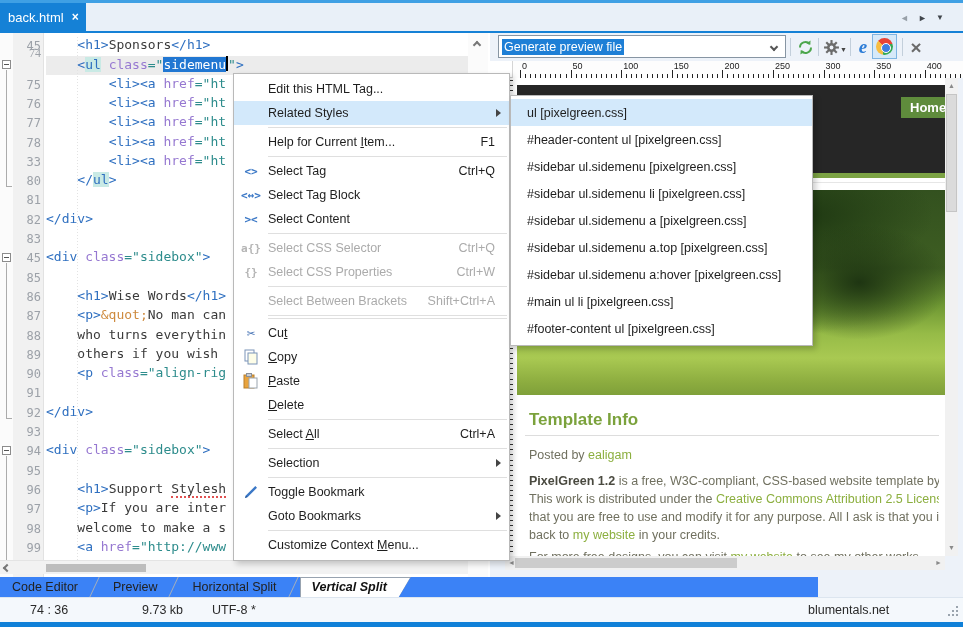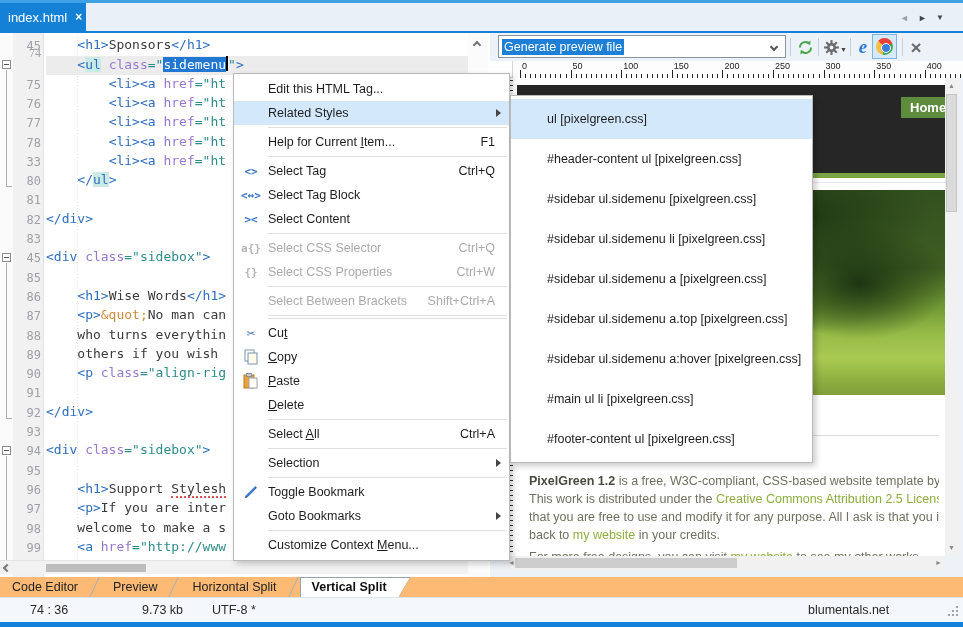--- a/index.html
+++ b/index.html
@@ -109,48 +109,48 @@
   .mrow.dis { color:#ABABAB; }
   .micon { width:34px; text-align:center; flex:0 0 34px; font:bold 11px "DejaVu Sans Mono",monospace; }
   .mi-blue { color:#3B78C6; } .mi-gray { color:#B5B5B5; }
   .mlab { flex:1; }
   .mshort { padding-right:14px; }
   .marr { width:0; height:0; border-left:5px solid #444; border-top:4px solid transparent;
     border-bottom:4px solid transparent; margin-right:8px; }
   .msep { height:1px; background:#DFDFDF; margin:2px 2px 2px 34px; }
   #sub-menu { left:510px; top:95px; width:303px; background:#fff; border:1px solid #B9B9B9;
     box-shadow:3px 3px 6px rgba(0,0,0,.2); padding:3px 0; z-index:51; }
-  .srow { height:40px; display:flex; align-items:center; padding-left:36px; font-size:12.5px; color:#1E1E1E; }
+  .srow { height:27px; display:flex; align-items:center; padding-left:16px; font-size:12.5px; color:#1E1E1E; }
   .srow.hl { background:#D3E9FB; }
 
   
-  #btabs { left:0; top:577px; width:963px; height:20px; background:#fdba74; display:flex; align-items:stretch; }
+  #btabs { left:0; top:577px; width:818px; height:20px; background:#3b82f6; display:flex; align-items:stretch; }
   .btab { font-size:12.5px; color:#222; display:flex; align-items:center; padding:0 10px 0 12px; }
   .bdiv { width:1px; background:#A6AFBA; transform:skewX(-25deg); margin:0 6px; }
   .btab-active-outer { position:relative; background:#98A3B0;
     clip-path:polygon(0 0, 100% 0, calc(100% - 12px) 100%, 0 100%); padding:0 24px 0 12px;
-    display:flex; align-items:center; }
+    display:flex; align-items:center;font-style:italic; }
   .btab-active-inner { position:absolute; inset:1px 1px 0 1px; background:#fff;
     clip-path:polygon(0 0, 100% 0, calc(100% - 11px) 100%, 0 100%); }
   .btab-active-label { position:relative; font-size:12.5px; font-weight:bold; color:#111; }
   #statusbar { left:0; top:597px; width:963px; height:25px; background:#F4F8FC; border-top:1px solid #DCE5EF;
     font-size:12.5px; color:#2A2A2A; }
   #grip { right:5px; top:8px; width:10px; height:10px; position:absolute; }
   #grip i { position:absolute; width:2px; height:2px; background:#9AA4AE; }
   #bottom-strip { left:0; top:622px; width:963px; height:5px; background:#1080D8; }
 
   svg { display:block; }
 </style>
 </head>
 <body>
 
 <div class="abs" id="top-strip"></div>
 <div class="abs" id="tabbar">
   <div class="abs" id="doc-tab">
-    <span>index.html</span>
+    <span>back.html</span>
     <span class="x">×</span>
   </div>
   <span class="abs navarr" style="left:900px;color:#98A0A8;">◄</span>
   <span class="abs navarr" style="left:918px;">►</span>
   <span class="abs navarr" style="left:936px;font-size:8px;">▼</span>
 </div>
 <div class="abs" id="accent-line"></div>
 
 <div class="abs" id="main">
 

